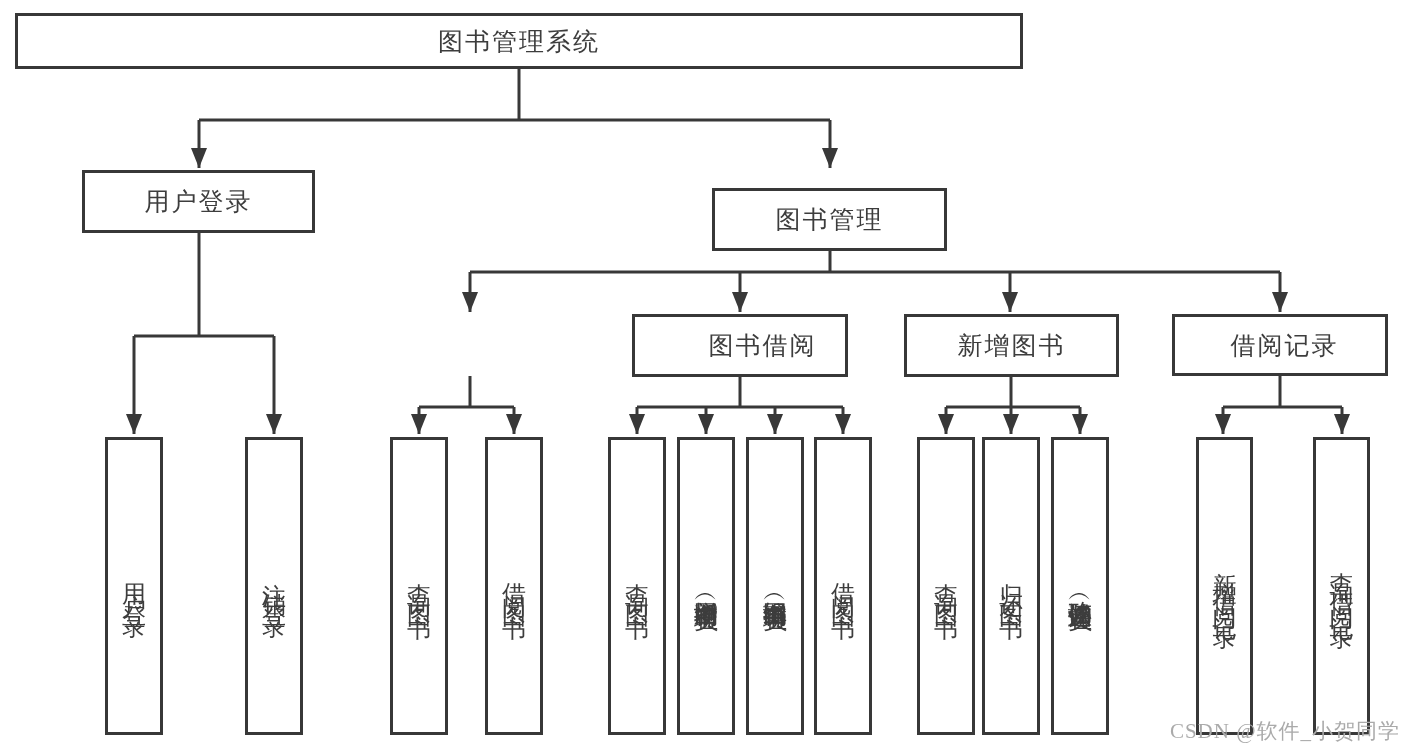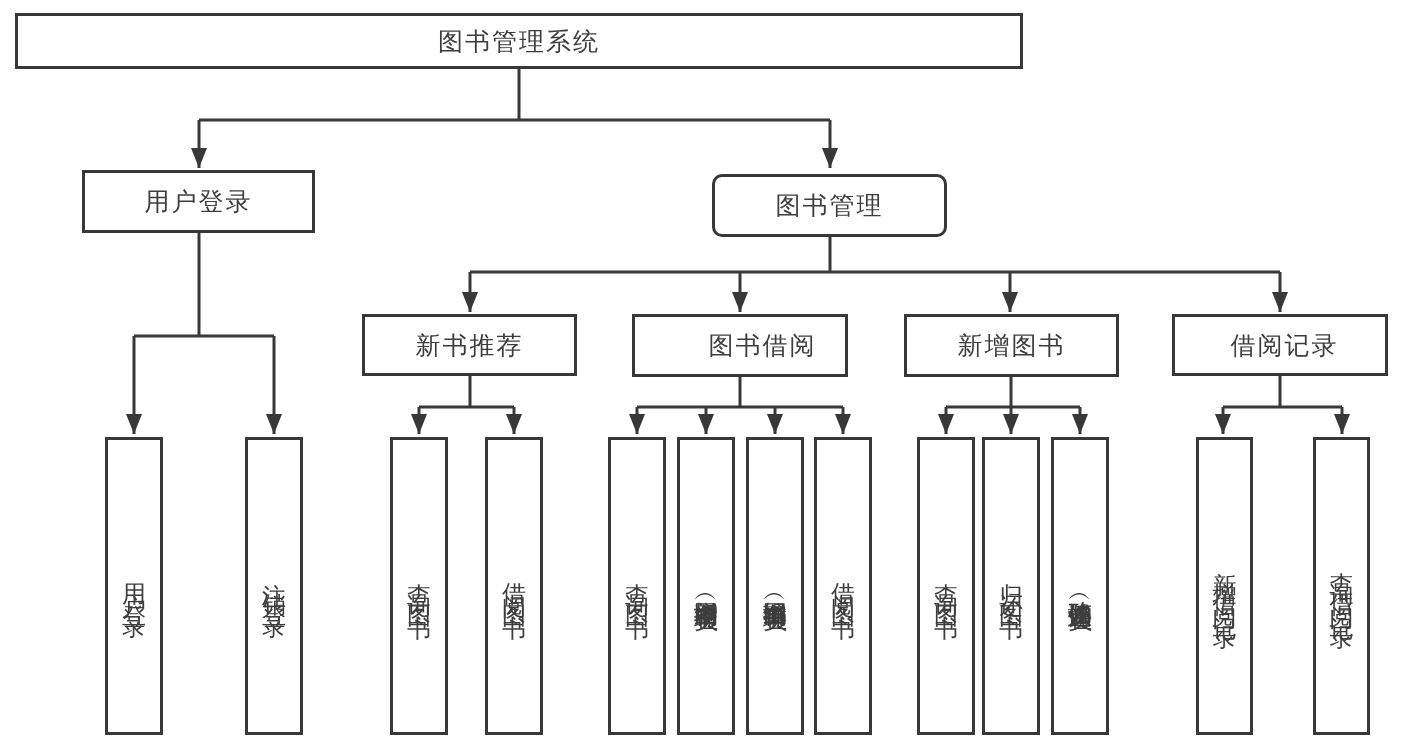--- a/index.html
+++ b/index.html
@@ -86,27 +86,24 @@
     <line class="arrowline" x1="1342" y1="407" x2="1342" y2="434" marker-end="url(#ah)"></line>
   </svg>
 
   <div class="node" style="left:15px;top:13px;width:1008px;height:56px;">
     <span>图书管理系统</span>
   </div>
 
   <div class="node" style="left:82px;top:170px;width:233px;height:63px;">
     <span>用户登录</span>
   </div>
-  <div class="node" style="left:712px;top:174px;width:235px;height:63px;border-radius:10px;">
+  <div class="node" style="left:712px;top:188px;width:235px;height:63px;">
     <span>图书管理</span>
   </div>
 
-  <div class="node" style="left:362px;top:314px;width:215px;height:62px;">
-    <span>新书推荐</span>
-  </div>
   <div class="node" style="left:632px;top:314px;width:216px;height:63px;padding-left:45px;">
     <span>图书借阅</span>
   </div>
   <div class="node" style="left:904px;top:314px;width:215px;height:63px;">
     <span>新增图书</span>
   </div>
   <div class="node" style="left:1172px;top:314px;width:216px;height:62px;padding-left:9px;">
     <span>借阅记录</span>
   </div>
 
@@ -147,14 +144,15 @@
     <span class="tight">确认归还（管理员）</span>
   </div>
 
   <div class="leaf" style="left:1196px;width:57px;">
     <span>新增借阅记录</span>
   </div>
   <div class="leaf" style="left:1313px;width:57px;">
     <span>查询借阅记录</span>
   </div>
 
+  <div class="watermark">CSDN @软件_小贺同学</div>
 
 </div>
 
 </body></html>

